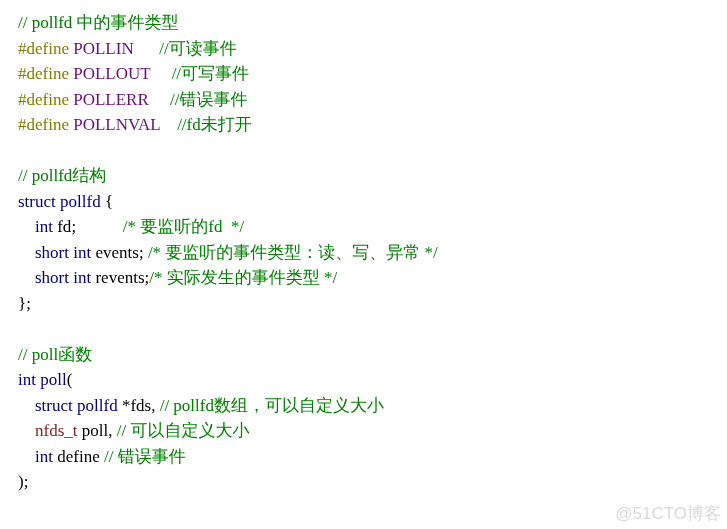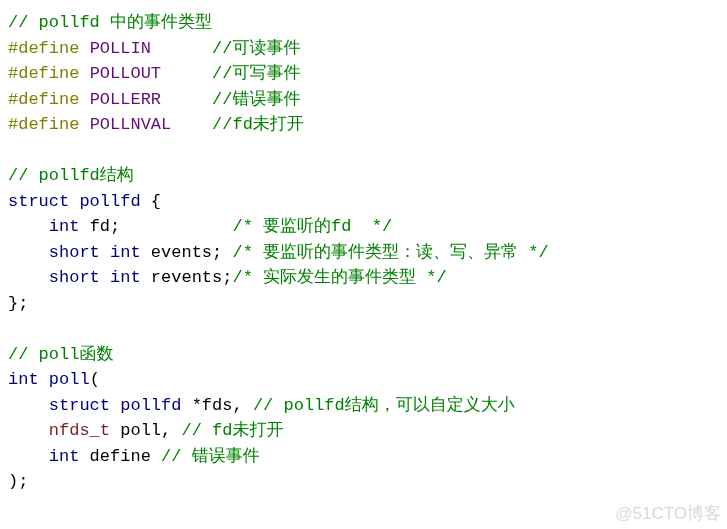--- a/index.html
+++ b/index.html
@@ -5,22 +5,22 @@
   html, body {
     margin: 0;
     padding: 0;
     width: 727px;
     height: 529px;
     background: #ffffff;
     overflow: hidden;
   }
   pre.code {
     margin: 0;
-    padding: 10px 8px;
-    font-family: Liberation Mono, monospace;
+    padding: 10px 18px;
+    font-family: Liberation Serif, serif;
     font-size: 17px;
     line-height: 1.5;
     white-space: pre;
     color: #000;
   }
   .c-comment { color: #008000; }    
   .c-directive { color: #808000; }  
   .c-keyword { color: #000080; }    
   .c-type { color: #7f1d1d; }
   .c-name { color: #000080; }       
@@ -47,18 +47,18 @@
 
 <span class="c-comment">// pollfd结构</span>
 <span class="c-keyword">struct</span> <span class="c-name">pollfd</span><span class="c-punct"> {</span>
     <span class="c-keyword">int</span> <span>fd</span>;           <span class="c-comment">/* 要监听的fd  */</span>
     <span class="c-keyword">short</span> <span class="c-keyword">int</span> <span>events</span>; <span class="c-comment">/* 要监听的事件类型：读、写、异常 */</span>
     <span class="c-keyword">short</span> <span class="c-keyword">int</span> <span>revents</span>;<span class="c-comment">/* 实际发生的事件类型 */</span>
 <span class="c-punct">};</span>
 
 <span class="c-comment">// poll函数</span>
 <span class="c-keyword">int</span> <span class="c-name">poll</span>(
-    <span class="c-keyword">struct</span> <span class="c-name">pollfd</span><span> *fds, </span><span class="c-comment">// pollfd结构，可以自定义大小</span>
-    <span class="c-type">nfds_t</span><span> poll, </span><span class="c-comment">// fd未打开</span>
+    <span class="c-keyword">struct</span> <span class="c-name">pollfd</span><span> *fds, </span><span class="c-comment">// pollfd数组，可以自定义大小</span>
+    <span class="c-type">nfds_t</span><span> poll, </span><span class="c-comment">// 可以自定义大小</span>
     <span class="c-keyword">int</span><span> define </span><span class="c-comment">// 错误事件</span>
 <span class="c-punct">);</span></pre>
 
 <div class="watermark">@51CTO博客</div>
 
 </body></html>

